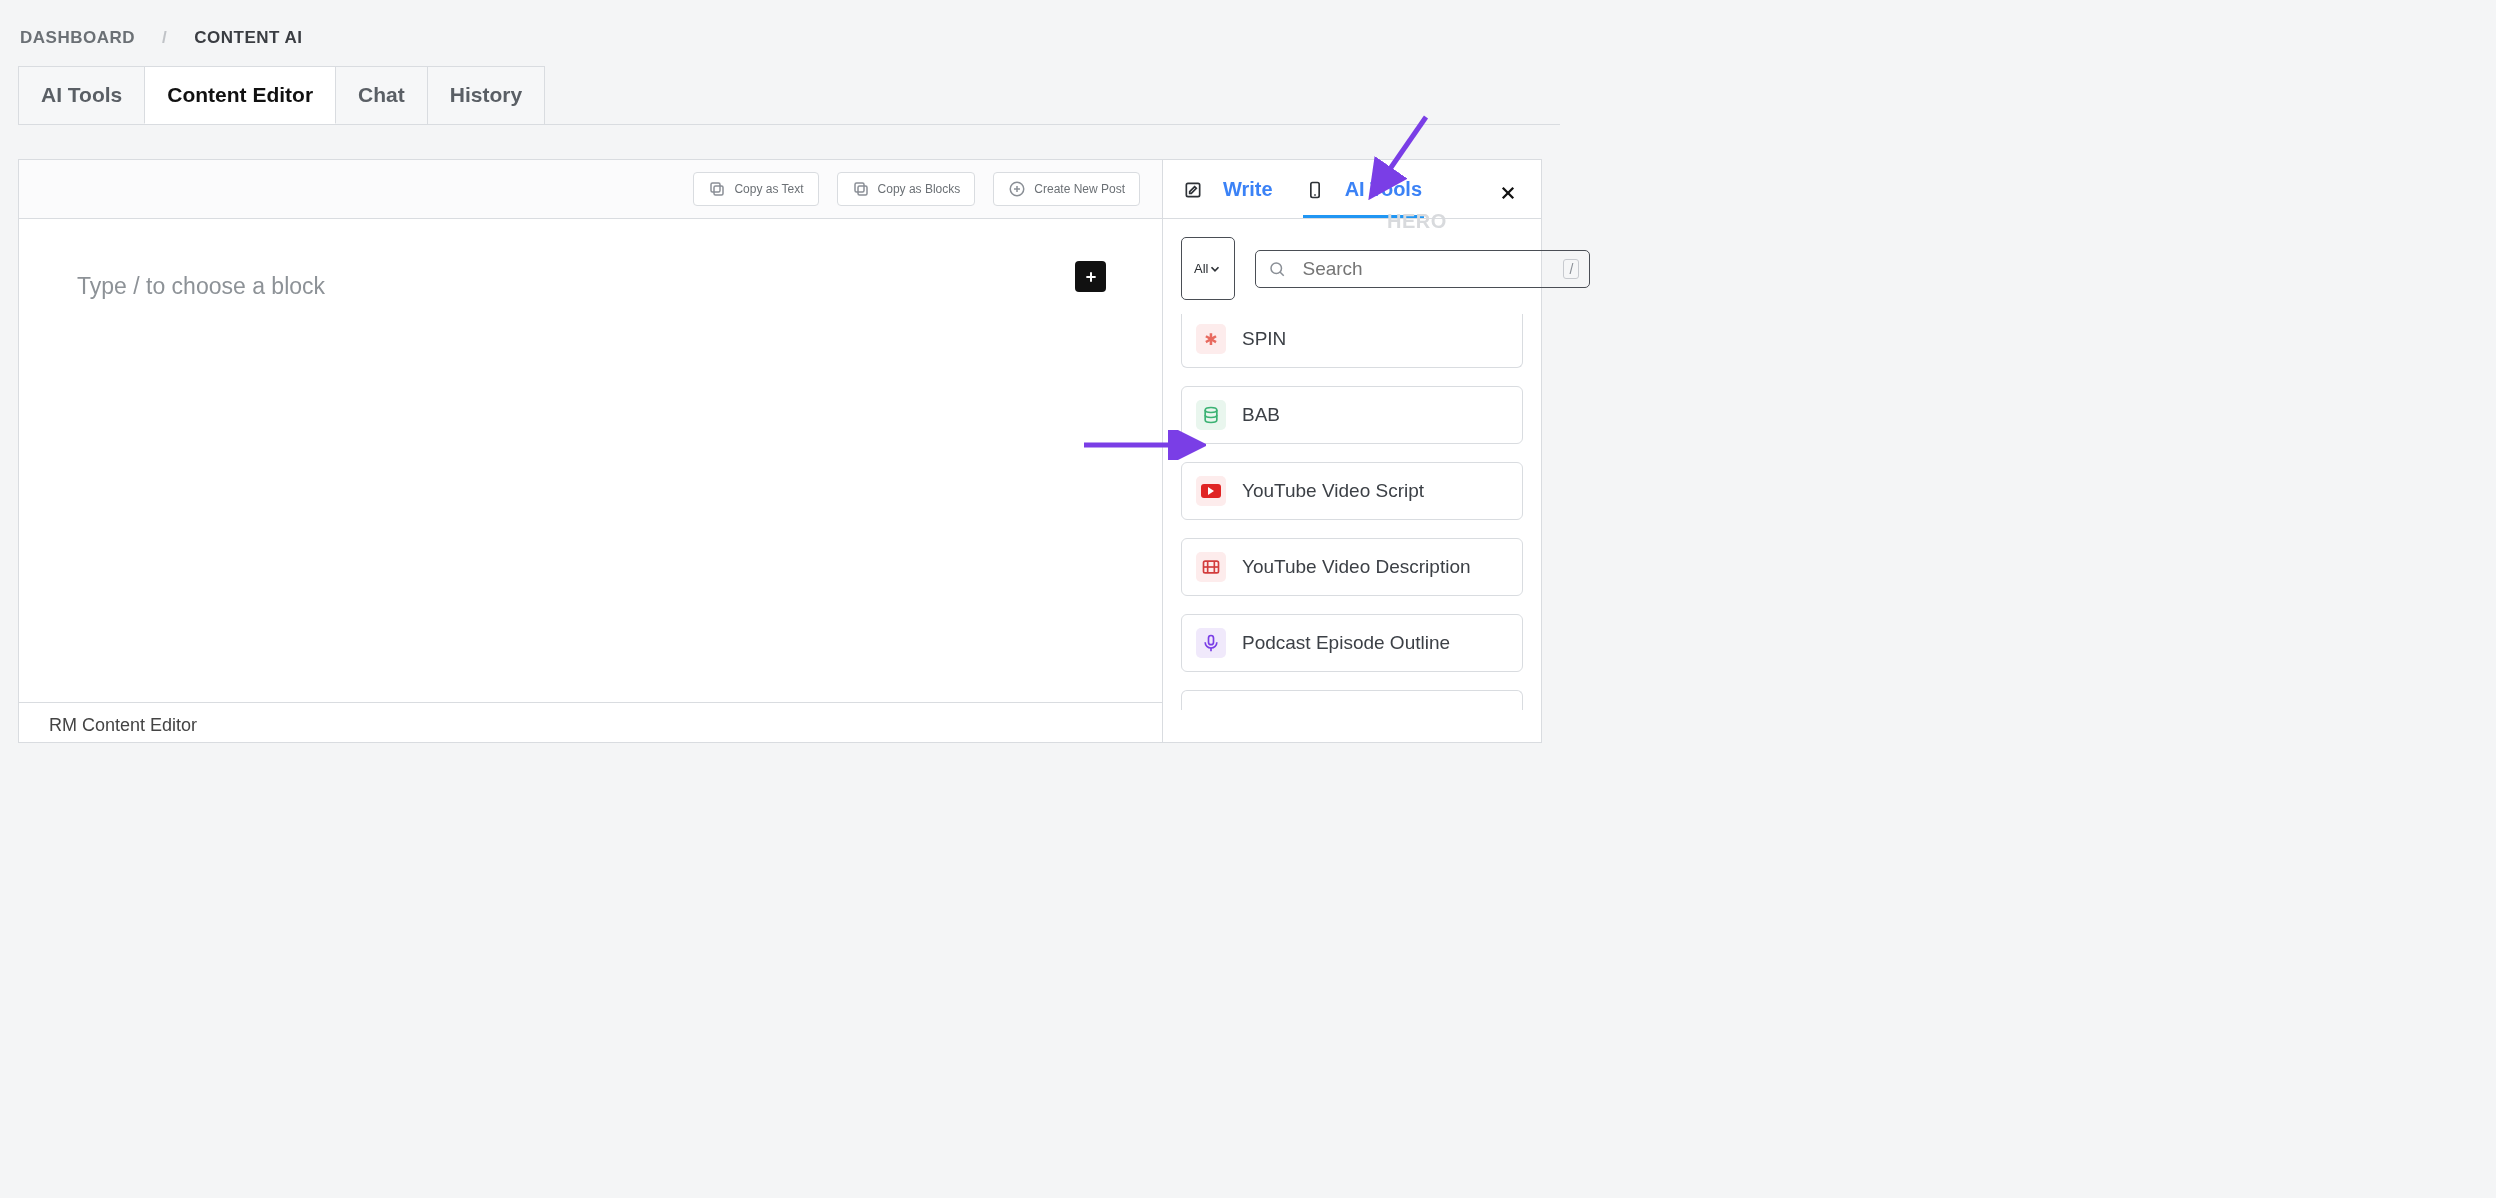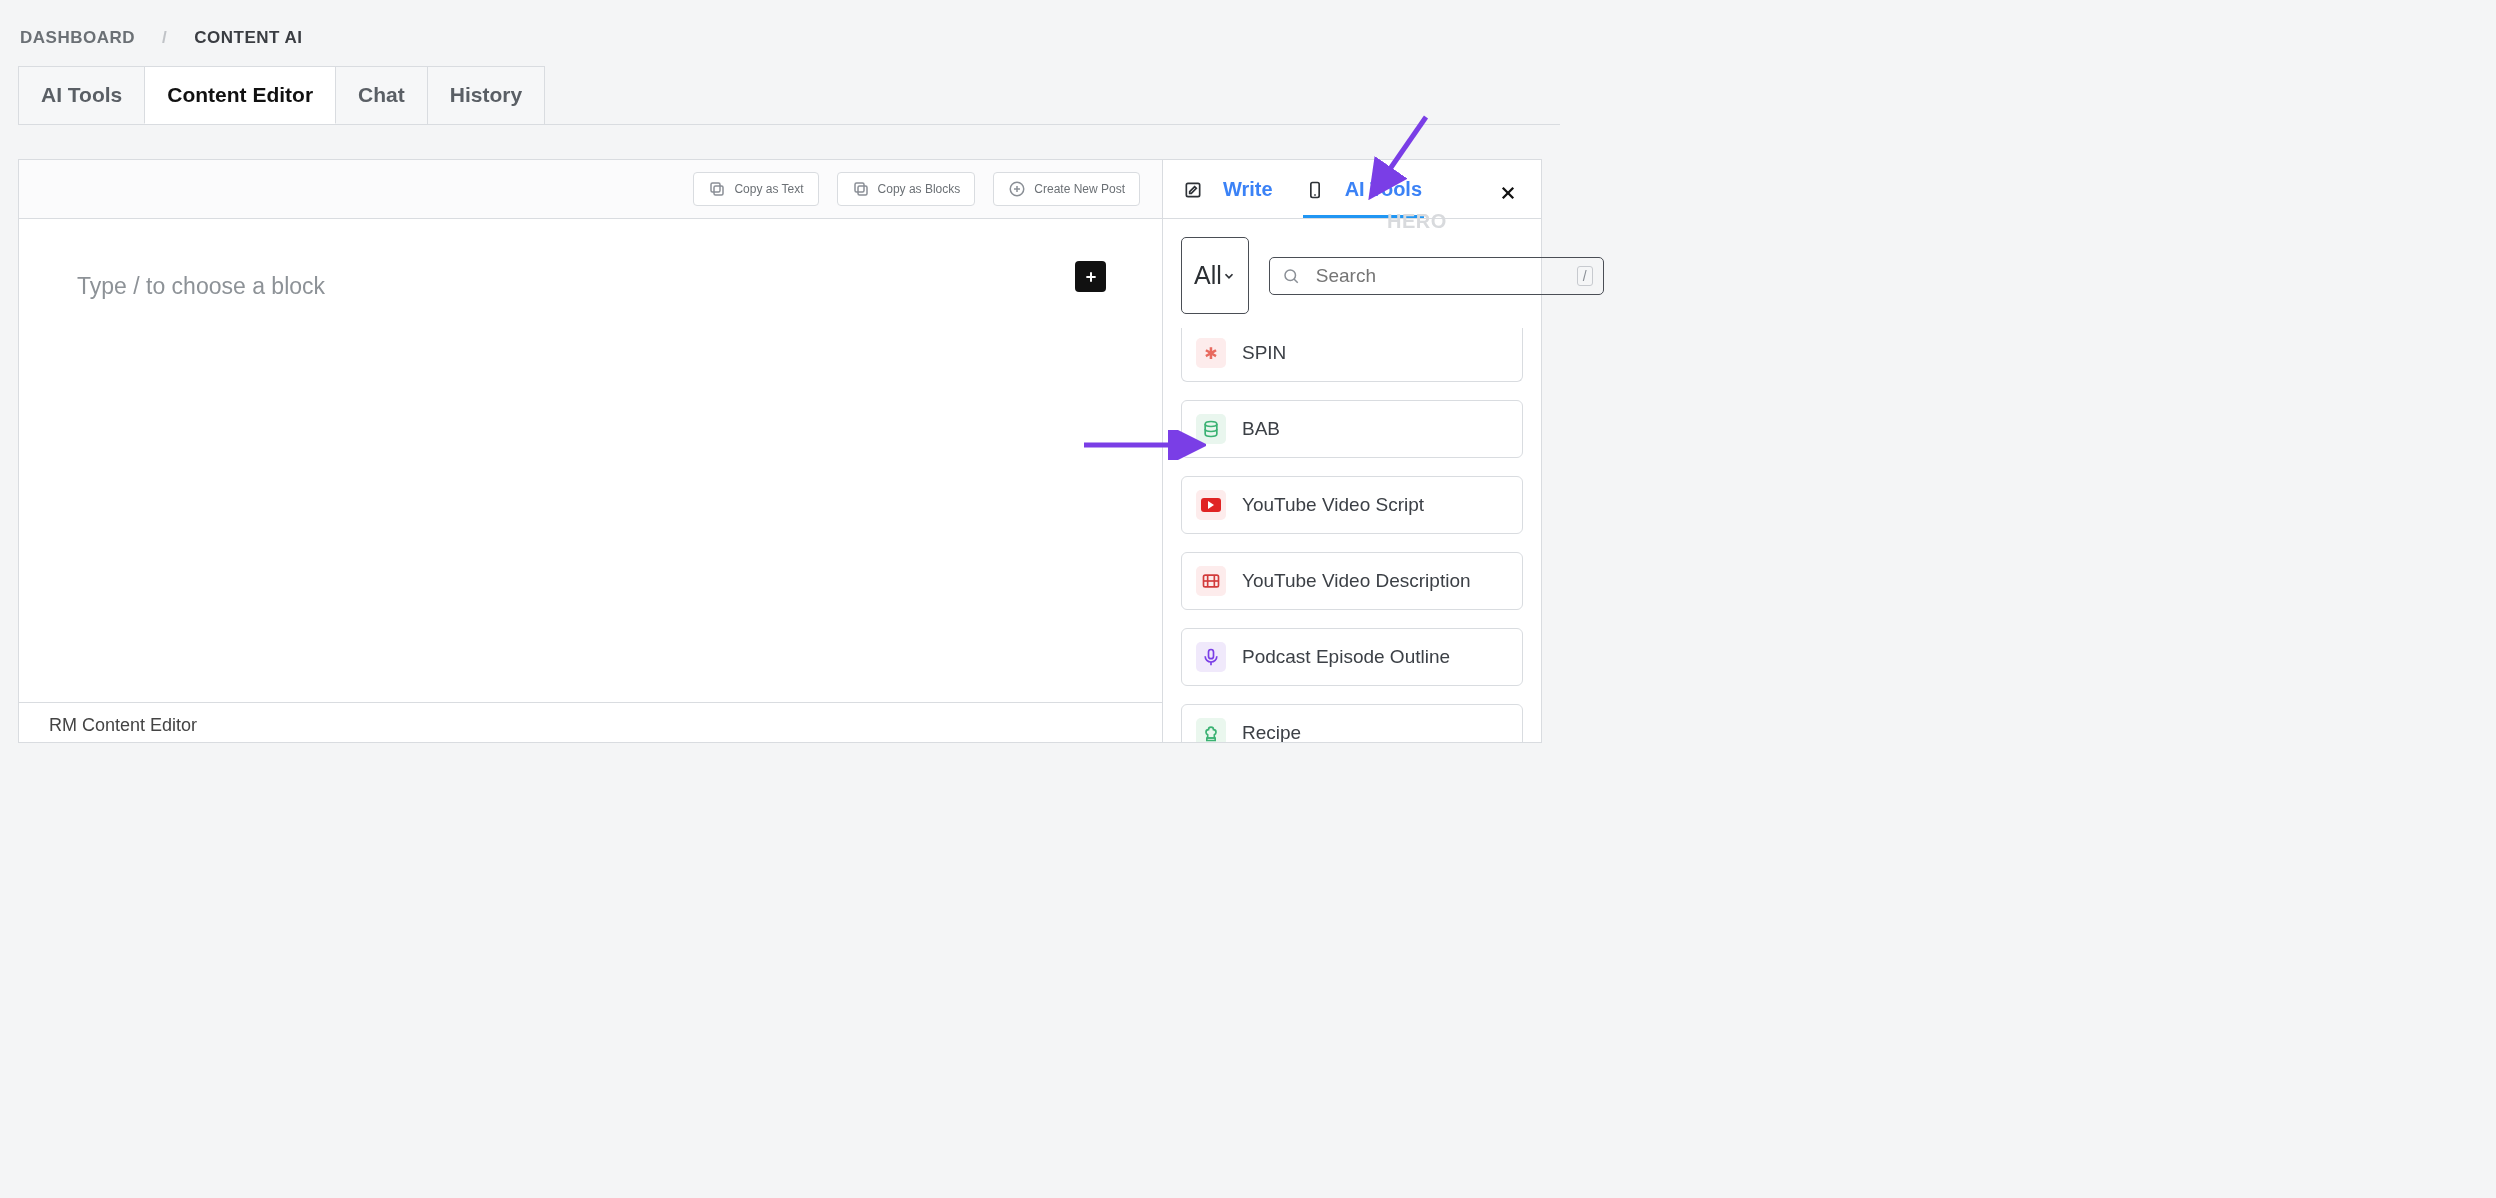--- a/index.html
+++ b/index.html
@@ -74,21 +74,21 @@
   .side-tab{
     display:flex;align-items:center;gap:20px;padding:6px 2px 14px;font-size:20px;font-weight:600;
     color:#3b82f6;cursor:pointer;border-bottom:3px solid transparent;
   }
   .side-tab.active{border-bottom-color:var(--blue);}
   .side-tab svg{width:20px;height:20px;}
   .closebtn{margin-left:auto;font-size:22px;font-weight:700;cursor:pointer;padding:2px 6px;}
   .side-controls{display:flex;gap:20px;padding:18px 18px 8px;align-items:center;}
   .select{
     display:flex;align-items:center;justify-content:space-between;
-    border:1px solid var(--border-dark);border-radius:5px;padding:23px 12px;width:112px;font-size:25px;cursor:pointer;
+    border:1px solid var(--border-dark);border-radius:5px;padding:23px 12px;width:112px;font-size:13px;cursor:pointer;
   }
   .searchwrap{
     flex:1;display:flex;align-items:center;gap:14px;border:1px solid var(--border-dark);border-radius:5px;
     padding:6px 10px 6px 12px;font-size:19px;
   }
   .searchwrap input{
     flex:1;border:none;outline:none;font-size:19px;color:#444;background:transparent;
   }
   .searchwrap .kbd{
     border:1px solid #c7cacf;border-radius:3px;font-size:14px;padding:1px 5px;color:#8a8f96;background:#f5f6f7;
@@ -254,29 +254,20 @@
         <div class="toolitem">
           <span class="ticon i-pod">
             <svg width="20" height="20" viewBox="0 0 24 24" fill="none" stroke="#7a3ee6" stroke-width="2">
                 <rect x="9" y="3" width="6" height="11" rx="3"></rect>
                 <path d="M5 11a7 7 0 0014 0"></path>
                 <line x1="12" y1="18" x2="12" y2="22"></line>
               </svg>
           </span>
           <span>Podcast Episode Outline</span>
         </div>
-        <div class="toolitem">
-          <span class="ticon i-recipe">
-            <svg width="20" height="20" viewBox="0 0 24 24" fill="none" stroke="#3bb273" stroke-width="2">
-                <path d="M7 18h10v3H7z"></path>
-                <path d="M6 11a3 3 0 013-3 3 3 0 016 0 3 3 0 013 3c0 2-2 3-2 3v4H8v-4s-2-1-2-3z"></path>
-              </svg>
-          </span>
-          <span>Recipe</span>
-        </div>
         <div class="toolitem clip-bot">
           
         </div>
       </div>
     </div>
 
     <div class="arrow" style="left:1063px;top:270px;">
       <svg width="124" height="30">
           <defs>
             <marker id="ah1" markerWidth="8" markerHeight="8" refX="6" refY="4" orient="auto">

